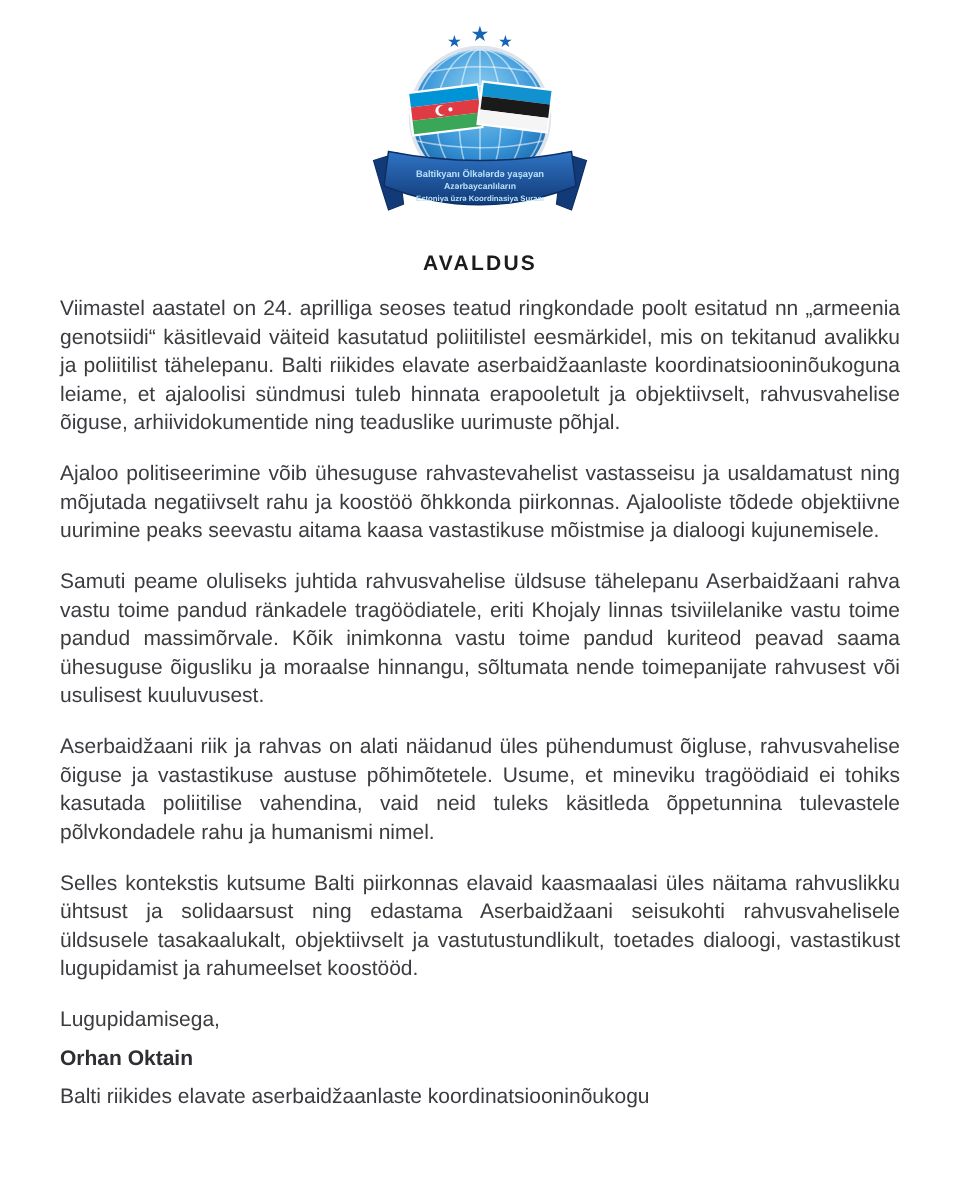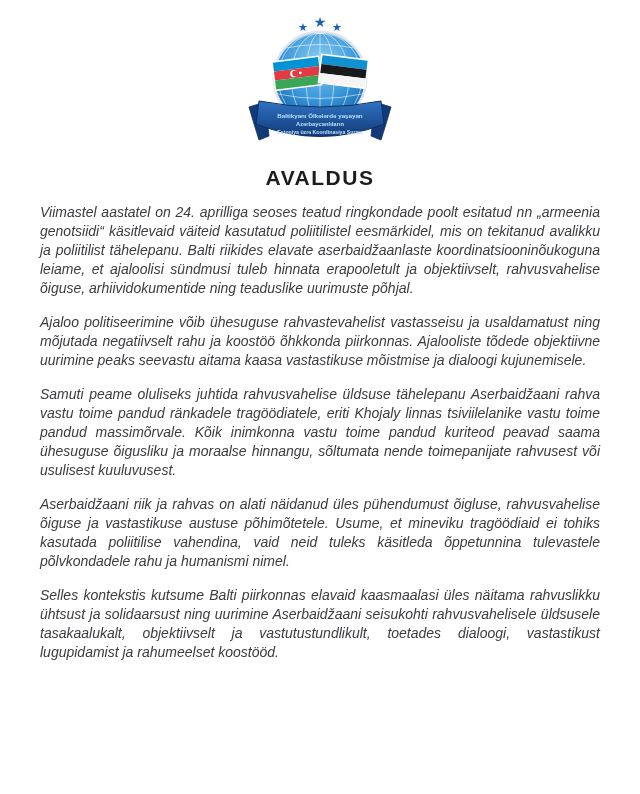--- a/index.html
+++ b/index.html
@@ -19,34 +19,33 @@
   .logo-wrap {
     text-align: center;
     margin: 0 auto;
     width: 100%;
   }
   .logo-wrap svg {
     display: inline-block;
   }
   h1.doc-title {
     text-align: center;
-    font-size: 21px;
+    font-size: 14px;
     font-weight: bold;
     color: #1c1c1e;
     letter-spacing: 1.5px;
     margin: 14px 0 13px 0;
     font-family: "Liberation Sans", "DejaVu Sans", sans-serif;
   }
   .body-text p {
     font-size: 14px;
     line-height: 19px;
     color: #3b3b40;
     text-align: justify;
     margin: 0 0 15px 0;
-    font-style: italic;
   }
   .body-text p.closing {
     text-align: left;
     margin: 4px 0 7px 0;
   }
   .body-text p.signer-name {
     font-weight: bold;
     color: #2e2e33;
     text-align: left;
     margin: 0 0 6px 0;
@@ -137,17 +136,20 @@
     </svg>
   </div>
 
   <h1 class="doc-title">AVALDUS</h1>
 
   <div class="body-text">
     <p>Viimastel aastatel on 24. aprilliga seoses teatud ringkondade poolt esitatud nn „armeenia genotsiidi“ käsitlevaid väiteid kasutatud poliitilistel eesmärkidel, mis on tekitanud avalikku ja poliitilist tähelepanu. Balti riikides elavate aserbaidžaanlaste koordinatsiooninõukoguna leiame, et ajaloolisi sündmusi tuleb hinnata erapooletult ja objektiivselt, rahvusvahelise õiguse, arhiividokumentide ning teaduslike uurimuste põhjal.</p>
     <p>Ajaloo politiseerimine võib ühesuguse rahvastevahelist vastasseisu ja usaldamatust ning mõjutada negatiivselt rahu ja koostöö õhkkonda piirkonnas. Ajalooliste tõdede objektiivne uurimine peaks seevastu aitama kaasa vastastikuse mõistmise ja dialoogi kujunemisele.</p>
     <p>Samuti peame oluliseks juhtida rahvusvahelise üldsuse tähelepanu Aserbaidžaani rahva vastu toime pandud ränkadele tragöödiatele, eriti Khojaly linnas tsiviilelanike vastu toime pandud massimõrvale. Kõik inimkonna vastu toime pandud kuriteod peavad saama ühesuguse õigusliku ja moraalse hinnangu, sõltumata nende toimepanijate rahvusest või usulisest kuuluvusest.</p>
     <p>Aserbaidžaani riik ja rahvas on alati näidanud üles pühendumust õigluse, rahvusvahelise õiguse ja vastastikuse austuse põhimõtetele. Usume, et mineviku tragöödiaid ei tohiks kasutada poliitilise vahendina, vaid neid tuleks käsitleda õppetunnina tulevastele põlvkondadele rahu ja humanismi nimel.</p>
-    <p>Selles kontekstis kutsume Balti piirkonnas elavaid kaasmaalasi üles näitama rahvuslikku ühtsust ja solidaarsust ning uurimine Aserbaidžaani seisukohti rahvusvahelisele üldsusele tasakaalukalt, objektiivselt ja vastutustundlikult, toetades dialoogi, vastastikust lugupidamist ja rahumeelset koostööd.</p>
+    <p>Selles kontekstis kutsume Balti piirkonnas elavaid kaasmaalasi üles näitama rahvuslikku ühtsust ja solidaarsust ning edastama Aserbaidžaani seisukohti rahvusvahelisele üldsusele tasakaalukalt, objektiivselt ja vastutustundlikult, toetades dialoogi, vastastikust lugupidamist ja rahumeelset koostööd.</p>
 
+    <p class="closing">Lugupidamisega,</p>
+    <p class="signer-name">Orhan Oktain</p>
+    <p class="signer-org">Balti riikides elavate aserbaidžaanlaste koordinatsiooninõukogu</p>
   </div>
 
 </div>
 
 </body></html>

